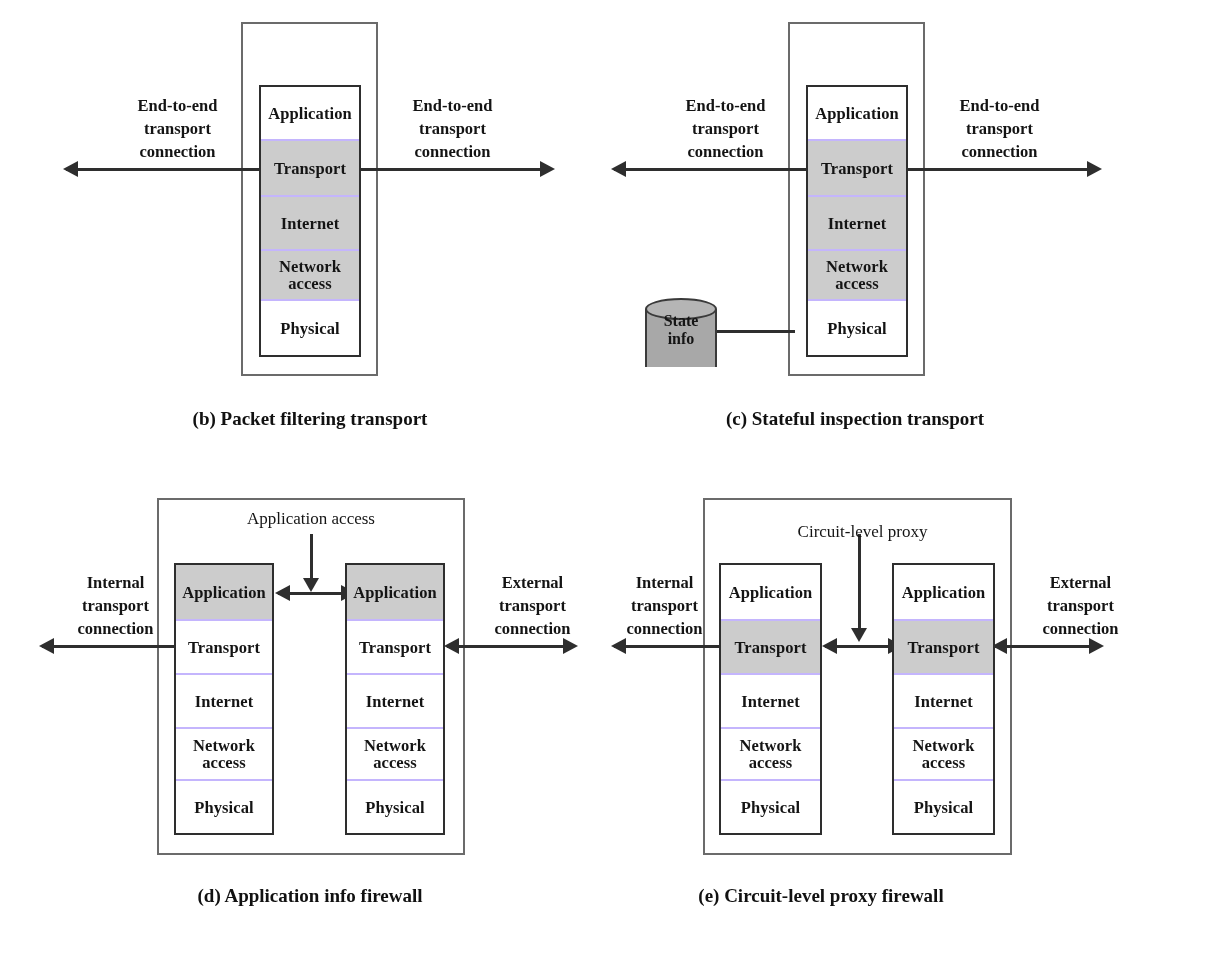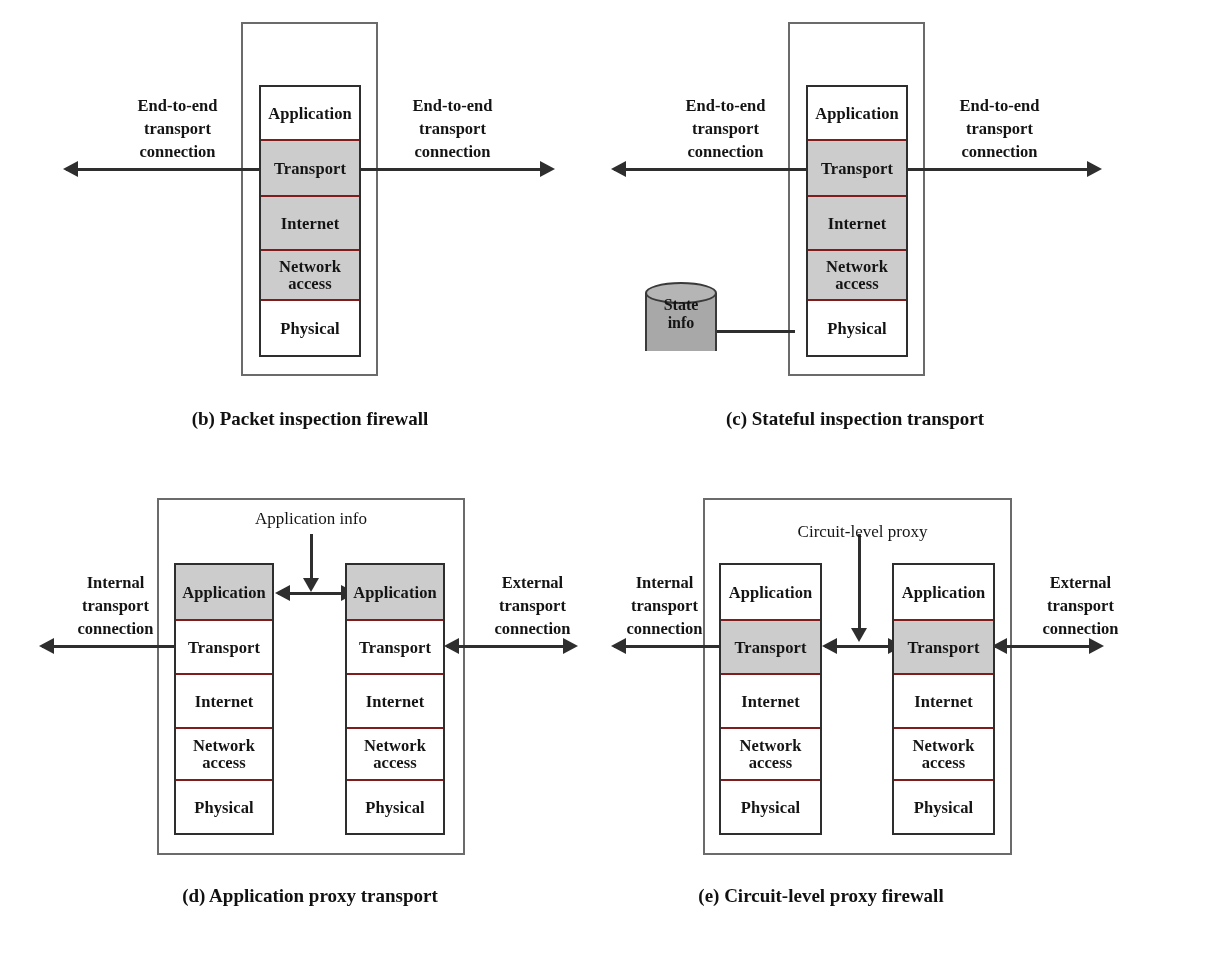--- a/index.html
+++ b/index.html
@@ -20,21 +20,21 @@
   .stack{
     position:absolute;
     box-sizing:border-box;
     border:2px solid #2e2e2e;
     background:#ffffff;
     display:flex;flex-direction:column;
     z-index:6;
   }
   .layer{
     box-sizing:border-box;
-    border-bottom:2px solid #7f1d1d;
+    border-bottom:2px solid #c4b5fd;
     background:#ffffff;
     display:flex;align-items:center;justify-content:center;
     text-align:center;
     font-weight:bold;
     font-size:16.5px;
     line-height:1.03;
     letter-spacing:.1px;
     color:#141414;
   }
   .layer:last-child{border-bottom:none;}
@@ -136,21 +136,21 @@
       <span class="lbl">
         <span>Network</span><br>
         <span>access</span>
       </span>
       </div>
     <div class="layer" style="height:54px;">
       <span class="lbl">Physical</span>
       </div>
   </div>
 
-  <div class="caption" style="left:110px;top:408px;width:400px;">(b) Packet inspection firewall</div>
+  <div class="caption" style="left:110px;top:408px;width:400px;">(b) Packet filtering transport</div>
 </div>
 
 <div class="panel">
 
   <div class="outer-box" style="left:788px;top:22px;width:137px;height:354px;"></div>
 
   <div class="hline" style="left:614px;top:168px;width:200px;"></div>
   <div class="arrow-l" style="left:611px;top:161px;"></div>
   <div class="side-text" style="left:633px;top:95px;width:185px;">
     <div>End-to-end</div>
@@ -159,21 +159,21 @@
   </div>
 
   <div class="hline" style="left:902px;top:168px;width:190px;"></div>
   <div class="arrow-r" style="left:1087px;top:161px;"></div>
   <div class="side-text" style="left:907px;top:95px;width:185px;">
     <div>End-to-end</div>
     <div>transport</div>
     <div>connection</div>
   </div>
 
-  <div class="cyl" style="left:645px;top:282px;width:72px;height:72px;">
+  <div class="cyl" style="left:645px;top:298px;width:72px;height:72px;">
     <div class="bottom"></div>
     <div class="body"></div>
     <div class="top"></div>
     <div class="cyl-text">
       <span>State</span><br>
       <span>info</span>
     </div>
   </div>
   <div class="hline" style="left:715px;top:330px;width:80px;"></div>
 
@@ -198,21 +198,21 @@
       </div>
   </div>
 
   <div class="caption" style="left:655px;top:408px;width:400px;">(c) Stateful inspection transport</div>
 </div>
 
 <div class="panel">
 
   <div class="outer-box" style="left:157px;top:498px;width:308px;height:357px;"></div>
 
-  <div class="proxy-label" style="left:221px;top:509px;width:180px;">Application info</div>
+  <div class="proxy-label" style="left:221px;top:509px;width:180px;">Application access</div>
   <div class="vline" style="left:310px;top:534px;height:46px;"></div>
   <div class="arrow-d" style="left:303px;top:578px;"></div>
 
   <div class="hline" style="left:42px;top:645px;width:147px;"></div>
   <div class="arrow-l" style="left:39px;top:638px;"></div>
   <div class="arrow-r" style="left:177px;top:638px;"></div>
   <div class="side-text" style="left:38px;top:572px;width:155px;">
     <div>Internal</div>
     <div>transport</div>
     <div>connection</div>
@@ -266,21 +266,21 @@
       <span class="lbl">
         <span>Network</span><br>
         <span>access</span>
       </span>
       </div>
     <div class="layer" style="height:52px;">
       <span class="lbl">Physical</span>
       </div>
   </div>
 
-  <div class="caption" style="left:110px;top:885px;width:400px;">(d) Application proxy transport</div>
+  <div class="caption" style="left:110px;top:885px;width:400px;">(d) Application info firewall</div>
 </div>
 
 <div class="panel">
 
   <div class="outer-box" style="left:703px;top:498px;width:309px;height:357px;"></div>
 
   <div class="proxy-label" style="left:765px;top:522px;width:195px;">Circuit-level proxy</div>
   <div class="vline" style="left:858px;top:534px;height:96px;"></div>
   <div class="arrow-d" style="left:851px;top:628px;"></div>
 

